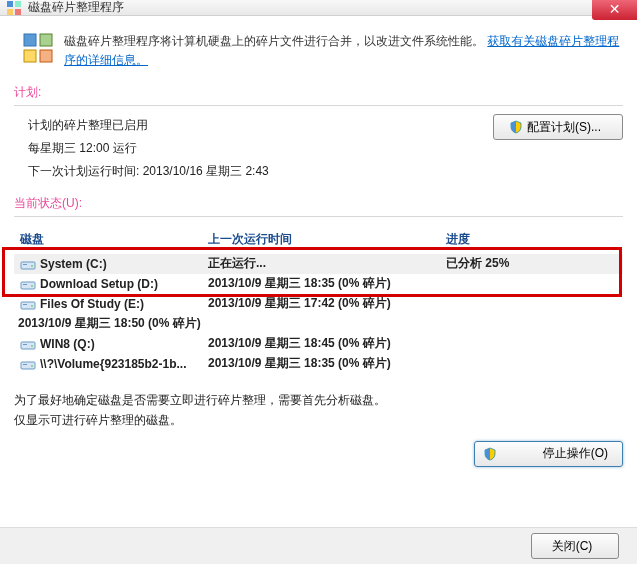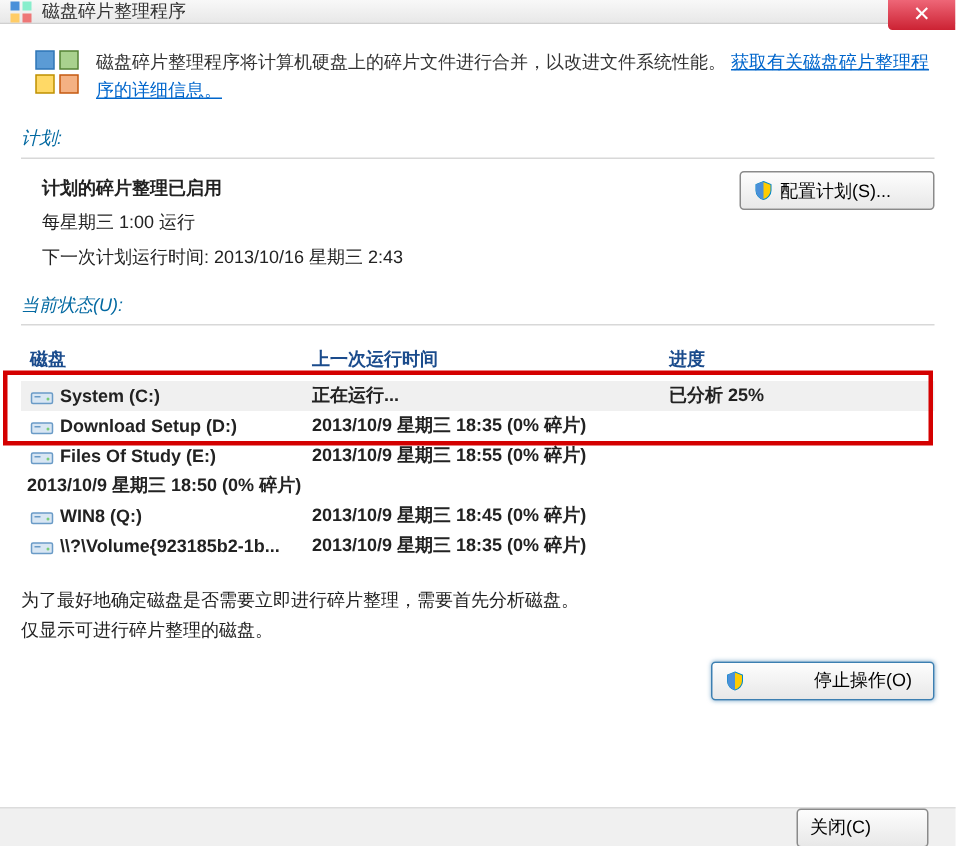--- a/index.html
+++ b/index.html
@@ -10,28 +10,28 @@
 .titlebar-text { color: #333; }
 .close-btn { position: absolute; right: 0; top: 0; width: 45px; height: 20px; background: linear-gradient(to bottom, #e67, #c23); color: #fff; text-align: center; line-height: 18px; border-top-right-radius: 0; border-bottom-left-radius: 3px; font-size: 14px; cursor: pointer; }
 
 .content { padding: 10px 14px 6px 14px; }
 
 .info-row { display: flex; align-items: flex-start; margin: 6px 0 14px 8px; }
 .info-icon { width: 32px; height: 32px; margin-right: 10px; flex-shrink: 0; }
 .info-text { line-height: 1.6; color: #333; }
 .link { color: #0066cc; text-decoration: underline; cursor: pointer; }
 
-.section-label { color: #0369a1; margin: 6px 0 4px 0; font-style: italic; }
+.section-label { color: #ec4899; margin: 6px 0 4px 0; }
 .hr { height: 1px; background: #d8d8d8; margin-bottom: 8px; }
 
 .schedule-row { display: flex; justify-content: space-between; align-items: flex-start; margin: 0 0 12px 14px; }
 .schedule-text { line-height: 1.9; color: #222; }
-.schedule-text .bold { font-weight: bold; }
+.schedule-text .bold { font-weight: normal; }
 
-.win-btn { height: 26px; padding: 0 14px 0 8px; background: linear-gradient(to bottom, #fdfdfd, #e8e8e8); border: 1px solid #8a8a8a; border-radius: 3px; cursor: pointer; display: inline-flex; align-items: center; gap: 4px; min-width: 130px; justify-content: flex-start; }
+.win-btn { height: 26px; padding: 0 14px 0 8px; background: linear-gradient(to bottom, #fdfdfd, #e8e8e8); border: 1px solid #8a8a8a; border-radius: 3px; cursor: pointer; display: inline-flex; align-items: center; gap: 4px; min-width: 130px; justify-content: center; }
 .win-btn.small { min-width: 120px; }
 
 .shield-icon { width: 14px; height: 14px; }
 
 .table { margin-top: 4px; font-weight: bold; }
 .thead { display: flex; color: #1a4b8c; padding: 6px 4px; }
 .col1 { width: 190px; padding-left: 2px; }
 .col2 { width: 238px; }
 .col3 { flex: 1; }
 .tbody { }
@@ -39,21 +39,21 @@
 .trow.selected { background: #f0f0f0; }
 .drive-icon { width: 16px; height: 16px; margin-right: 4px; flex-shrink: 0; }
 
 .redbox { position: absolute; border: 3px solid #d40000; pointer-events: none; }
 
 .hint { margin: 16px 0 10px 0; line-height: 1.7; color: #222; }
 
 .bottom-row { display: flex; justify-content: flex-end; margin-top: 8px; }
 .bottom-row .win-btn { border-color: #3c7fb1; box-shadow: 0 0 3px rgba(60,127,177,0.6); gap: 46px; }
 
-.footer { border-top: 1px solid #dcdcdc; background: #f0f0f0; height: 26px; display: flex; justify-content: flex-end; align-items: center; padding: 0 18px; position: absolute; bottom: 0; left: 0; right: 0; }
+.footer { border-top: 1px solid #dcdcdc; background: #f0f0f0; height: 37px; display: flex; justify-content: flex-end; align-items: center; padding: 0 18px; position: absolute; bottom: 0; left: 0; right: 0; }
 .footer .win-btn { min-width: 88px; }
 </style>
 </head>
 <body>
 
 <div class="titlebar">
   <svg class="titlebar-icon" viewBox="0 0 16 16">
     <rect x="1" y="1" width="6" height="6" fill="#4a90d9"></rect>
       <rect x="9" y="1" width="6" height="6" fill="#8ec"></rect>
     <rect x="1" y="9" width="6" height="6" fill="#fc6"></rect>
@@ -76,21 +76,21 @@
       <span class="link">获取有关磁盘碎片整理程序的详细信息。</span>
     </div>
   </div>
 
   <div class="section-label">计划:</div>
   <div class="hr"></div>
 
   <div class="schedule-row">
     <div class="schedule-text">
       <div class="bold">计划的碎片整理已启用</div>
-      <div>每星期三  1:00 运行</div>
+      <div>每星期三  12:00 运行</div>
       <div>下一次计划运行时间: 2013/10/16 星期三 2:43</div>
     </div>
     <button class="win-btn">
       <svg class="shield-icon" viewBox="0 0 14 14">
           <path d="M7 1 L12 3 V7 C12 10 9.5 12.5 7 13 C4.5 12.5 2 10 2 7 V3 Z" fill="#fc0" stroke="#08c" stroke-width="0.7"></path>
           <path d="M7 1 L7 13 C4.5 12.5 2 10 2 7 V3 Z" fill="#4a90d9"></path>
         </svg>
       <span>配置计划(S)...</span>
     </button>
   </div>
@@ -131,21 +131,21 @@
         </div>
         <div class="trow">
           <div class="col1" style="display:flex;align-items:center;">
             <svg class="drive-icon" viewBox="0 0 16 16">
               <rect x="1" y="6" width="14" height="7" rx="1" fill="#d8e6f3" stroke="#6a9bc7"></rect>
               <rect x="3" y="8" width="4" height="1" fill="#6a9bc7"></rect>
               <circle cx="12" cy="10" r="1" fill="#7c7"></circle>
             </svg>
             <span>Files Of Study (E:)</span>
           </div>
-          <div class="col2">2013/10/9 星期三 18:55 (0% 碎片)</div>
+          <div class="col2">2013/10/9 星期三 17:42 (0% 碎片)</div>
           <div class="col3"></div>
         </div>
         <div class="trow">
           <div class="col2">2013/10/9 星期三 18:50 (0% 碎片)</div>
           <div class="col3"></div>
         </div>
         <div class="trow">
           <div class="col1" style="display:flex;align-items:center;">
             <svg class="drive-icon" viewBox="0 0 16 16">
               <rect x="1" y="6" width="14" height="7" rx="1" fill="#d8e6f3" stroke="#6a9bc7"></rect>

